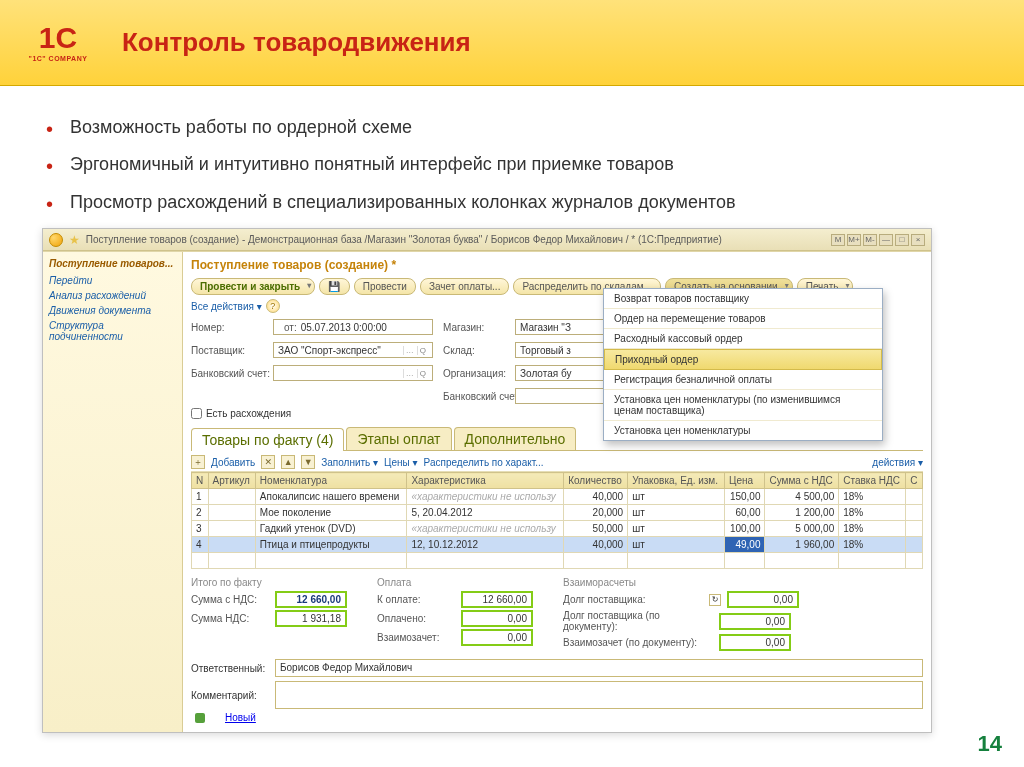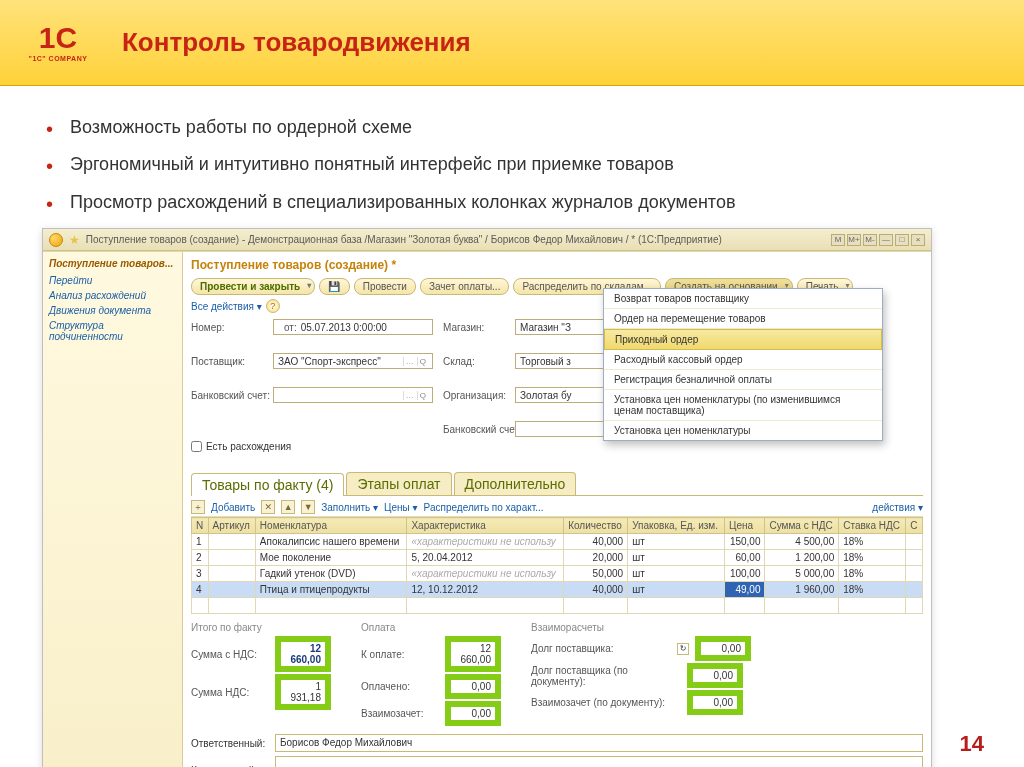--- a/index.html
+++ b/index.html
@@ -42,26 +42,26 @@
   .btn { background: linear-gradient(#fff6d8,#f4e5a8); border: 1px solid #c9b977; border-radius: 8px; padding: 2px 8px; font-size: 10px; color: #555; cursor: pointer; }
   .btn-expand { padding-right: 14px; position: relative; }
   .btn-expand::after { content: "▾"; position: absolute; right: 3px; top: 2px; font-size: 8px; color: #777; }
   .btn.primary { font-weight: bold; color: #4a6d00; }
   .btn.dropdown-open { background: linear-gradient(#eedf9a,#e5d07e); }
   .link-btn { color: #1a5ea8; font-size: 10px; background: none; border: none; cursor: pointer; }
   .spacer { flex: 1; }
   .help-ico { width: 14px; height: 14px; background: radial-gradient(circle,#fff,#ffd76b); border: 1px solid #c9b977; border-radius: 50%; font-size: 9px; text-align: center; line-height: 12px; color: #9a7200; cursor: pointer; }
 
   
-  .form-grid { display: grid; grid-template-columns: 72px 160px 62px 140px; gap: 18px 10px; align-items: center; margin-bottom: 4px; }
+  .form-grid { display: grid; grid-template-columns: 72px 160px 62px 140px; gap: 7px 10px; align-items: center; margin-bottom: 4px; }
   .form-grid .lbl { font-size: 10px; color: #555; text-align: left; white-space: nowrap; }
   .form-grid .inp { border: 1px solid #bcae7a; background: #fff; height: 16px; font-size: 10px; padding: 1px 4px; display: flex; align-items: center; gap: 2px; }
   .form-grid .inp .sel { margin-left: auto; display:flex; gap:1px;}
   .form-grid .inp .sel span{ font-size:8px; color:#888; border-left:1px solid #ddd; padding:0 2px;}
-  .chk { display: flex; align-items: flex-start; gap: 4px; font-size: 10px; margin: 2px 0 20px; }
+  .chk { display: flex; align-items: flex-start; gap: 4px; font-size: 10px; margin: 2px 0 8px; }
   .chk input { width: 11px; height: 11px; }
 
   
   .tabs { display: flex; border-bottom: 1px solid #c9b977; font-size: 14px; }
   .tab { padding: 3px 10px; border: 1px solid #c9b977; border-bottom: none; background: #f7edc4; border-top-left-radius: 4px; border-top-right-radius: 4px; margin-right: 2px; color: #5a6e00; cursor: pointer; }
   .tab.active { background: #fff; position: relative; top: 1px; }
 
   
   .grid-tb { display: flex; align-items: center; gap: 6px; padding: 4px 0 2px; border-bottom: 1px solid #e6deb6; }
   .grid-tb .ico { width: 14px; height: 14px; border: 1px solid #c9b977; background: #f8f1d3; font-size: 9px; text-align:center; line-height:12px; color:#7a6a2f; cursor:pointer; }
@@ -74,38 +74,38 @@
   table.grid td.num { text-align: right; }
   .cell-active { background: #2f64b4 !important; color: #fff; }
   .faded { color:#aaa; font-style:italic; }
 
   
   .totals { display: flex; gap: 30px; padding-top: 8px; font-size: 10px; }
   .tot-col { }
   .fieldset-lbl { color: #888; font-size: 10px; margin-bottom: 3px; }
   .tot-row { display: flex; gap: 6px; margin-bottom: 2px; align-items: center; }
   .tot-row .tl { width: 78px; color: #555; }
-  .tot-row .tv { width: 56px; border: 6px solid #84cc16; background: #fff; padding: 1px 4px; text-align: right; }
+  .tot-row .tv { width: 72px; border: 2px solid #84cc16; background: #fff; padding: 1px 4px; text-align: right; }
   .tot-row .tv.bold { font-weight: bold; color: #1a3a7a; }
 
   .bottom-fields { display: grid; grid-template-columns: 80px 1fr; gap: 4px; margin-top: 6px; font-size: 10px; align-items:center;}
   .bottom-fields .inp { border: 1px solid #c9b977; background: #fff; height: 18px; padding: 2px 4px; font-size:10px;}
   .bottom-fields textarea.inp { height: 28px; resize: none; }
 
   .status { padding: 3px 4px; font-size: 10px; color: #1a5ea8; display: flex; align-items: center; gap: 20px; }
   .status .flag { width: 10px; height: 10px; background: #56a03b; border-radius: 2px; }
 
   
   .dropdown-menu { position: absolute; top: 36px; left: 420px; background: #fff; border: 1px solid #9baec4; box-shadow: 2px 4px 8px rgba(0,0,0,.25); font-size: 10px; z-index: 50; width: 280px; }
   .dropdown-menu .dm-item { padding: 4px 10px; color: #333; border-bottom: 1px solid #f0ead0; cursor: pointer; }
   .dropdown-menu .dm-item.sel { background: linear-gradient(#f7e9a0,#f0d96f); border: 1px solid #d4bb4b; }
   .dropdown-menu .dm-item:last-child { border-bottom: none; }
 
   
-  .pagenum { position: absolute; bottom: 10px; right: 40px; font-size: 22px; font-weight: bold; color: #b91c1c; }
+  .pagenum { position: absolute; bottom: 10px; right: 22px; font-size: 22px; font-weight: bold; color: #15803d; }
 </style>
 </head>
 <body>
 
 <div class="slide-header">
   <div class="logo">
     <div class="logo-1c">1C</div>
     <div class="logo-sub">"1C" COMPANY</div>
   </div>
   <div class="slide-title">Контроль товародвижения</div>
@@ -156,22 +156,22 @@
           <button class="btn dropdown-open btn-expand">Создать на основании</button>
           <button class="btn btn-expand">Печать</button>
           <span class="spacer"></span>
           <button class="link-btn"><span>Все действия</span> ▾</button>
           <span class="help-ico">?</span>
         </div>
 
         <div class="dropdown-menu">
           <div class="dm-item">Возврат товаров поставщику</div>
           <div class="dm-item">Ордер на перемещение товаров</div>
+          <div class="dm-item">Расходный кассовый ордер</div>
           <div class="dm-item sel">Приходный ордер</div>
-          <div class="dm-item">Расходный кассовый ордер</div>
           <div class="dm-item">Регистрация безналичной оплаты</div>
           <div class="dm-item">Установка цен номенклатуры (по изменившимся ценам поставщика)</div>
           <div class="dm-item">Установка цен номенклатуры</div>
         </div>
 
         <div class="form-grid">
           <div class="lbl">Номер:</div>
           <div class="inp">
               <span></span> 
               <span class="lbl" style="margin-left:4px">от:</span> 

